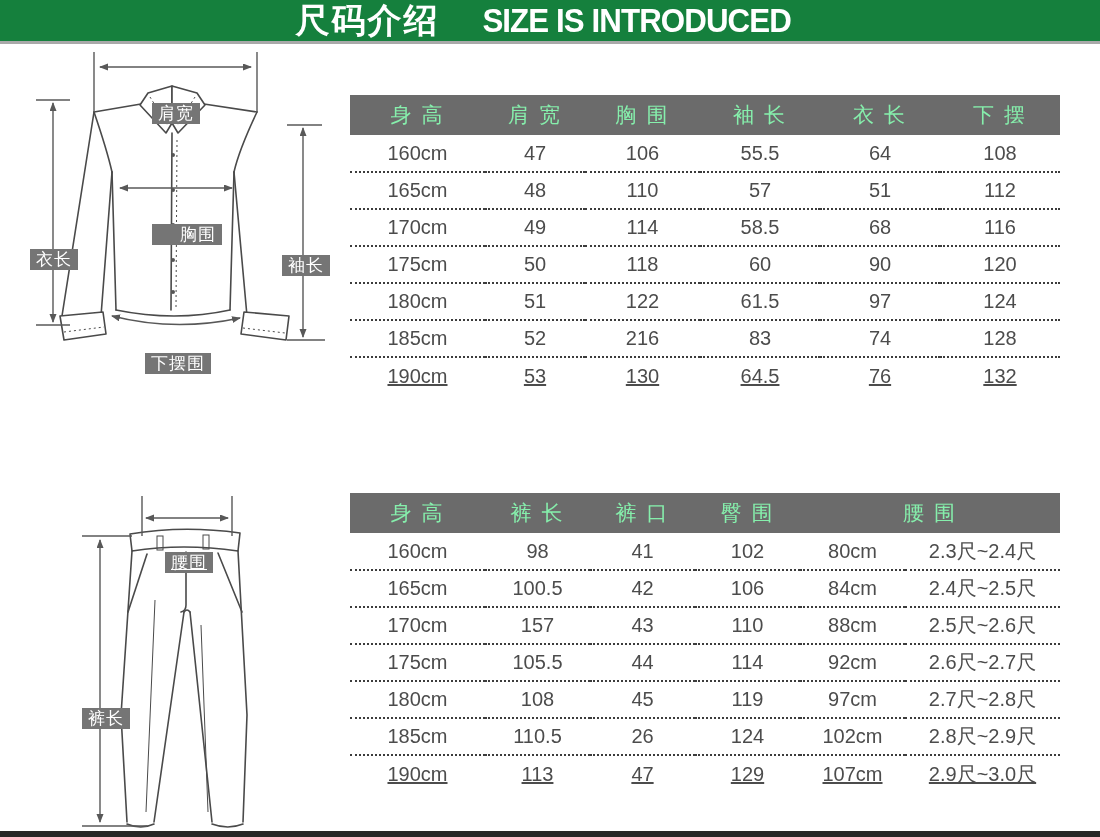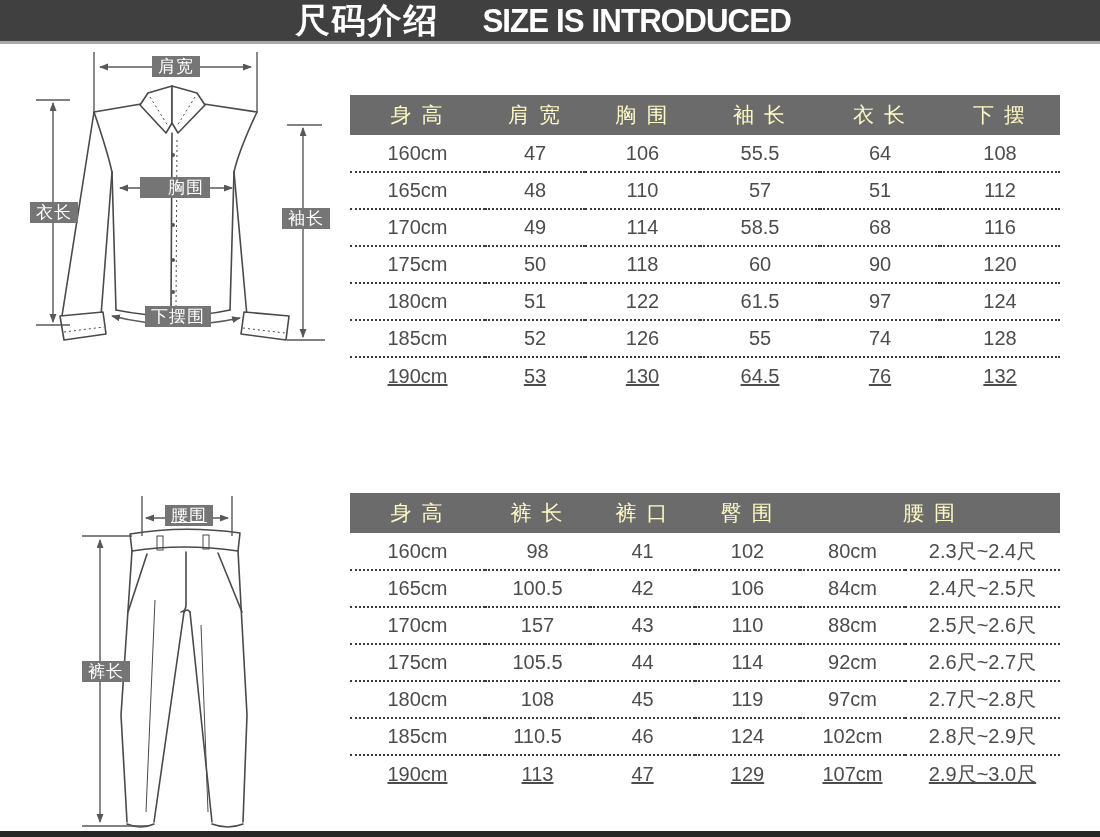--- a/index.html
+++ b/index.html
@@ -4,42 +4,42 @@
 <style>
   * { margin:0; padding:0; box-sizing:border-box; }
   html,body { background:#ffffff; }
   body {
     width:1100px; height:837px; position:relative; overflow:hidden;
     font-family:"Liberation Sans", sans-serif;
   }
   
   .banner {
     position:absolute; left:0; top:0; width:1100px; height:44px;
-    background:#404040; border-bottom:3px solid #a9a9a9;
+    background:#15803d; border-bottom:3px solid #a9a9a9;
     display:flex; align-items:center; justify-content:center; gap:30px;
   }
   .banner .zh { color:#fff; font-size:34px; font-weight:bold; letter-spacing:2px; }
   .banner .en { color:#fff; font-size:34px; font-weight:bold; letter-spacing:-1px; transform:scaleX(.92); }
   
   .figure { position:absolute; }
   .fig-shirt { left:0; top:60; width:345px; height:360px; }
   .fig-pants { left:55px; top:480px; width:310px; height:357px; }
   .figure svg { position:absolute; left:0; top:0; }
   .dlabel {
     position:absolute; background:#757575; color:#fff; font-size:17px;
-    line-height:1; padding:2px 6px; white-space:nowrap; letter-spacing:1px;
+    line-height:1; padding:2px 6px; white-space:nowrap; letter-spacing:1px;margin-top:47px;
   }
   
   .size-table {
     position:absolute; width:710px; border-collapse:collapse; table-layout:fixed;
   }
   .tbl-shirt { left:350px; top:95px; }
   .tbl-pants { left:350px; top:493px; }
   .size-table thead th {
-    background:#6b6b6b; color:#fef9c3; font-size:21px; font-weight:normal;
+    background:#6b6b6b; color:#86efac; font-size:21px; font-weight:normal;
     height:40px; text-align:center; letter-spacing:2px;
   }
   .size-table tbody td {
     height:37px; text-align:center; font-size:20px; color:#4c4c4c;
     border-bottom:2px dotted #3c3c3c;
   }
   .size-table tbody tr:last-child td { border-bottom:none;text-decoration:underline; }
   
   .bottom-bar { position:absolute; left:0; top:831px; width:1100px; height:6px; background:#262626; }
   .stroke { stroke:#4a4a4a; stroke-width:1.6; fill:none; stroke-linejoin:round; stroke-linecap:round; }
@@ -95,21 +95,21 @@
     <path class="meas" d="M36,100 L70,100"></path>
     <path class="meas" d="M36,325 L70,325"></path>
     <path class="meas" d="M53,103 L53,322" marker-start="url(#ah1)" marker-end="url(#ah1)"></path>
     <path class="meas" d="M287,125 L322,125"></path>
     <path class="meas" d="M287,340 L325,340"></path>
     <path class="meas" d="M303,128 L303,337" marker-start="url(#ah1)" marker-end="url(#ah1)"></path>
     <path class="meas" d="M120,188 L232,188" marker-start="url(#ah1)" marker-end="url(#ah1)"></path>
     <path class="meas" d="M112,316 Q175,332 240,318" marker-start="url(#ah1)" marker-end="url(#ah1)"></path>
   </svg>
   <div class="dlabel" style="left:152px; top:56px;">肩宽</div>
-  <div class="dlabel" style="left:140px; top:177px;padding-left:28px;">胸围</div>
+  <div class="dlabel" style="left:152px; top:177px;padding-left:28px;">胸围</div>
   <div class="dlabel" style="left:30px;  top:202px;">衣长</div>
   <div class="dlabel" style="left:282px; top:208px;">袖长</div>
   <div class="dlabel" style="left:145px; top:306px;">下摆围</div>
 </div>
 
 <table class="size-table tbl-shirt">
   <colgroup>
     <col style="width:135px">
       <col style="width:100px">
       <col style="width:115px">
@@ -164,22 +164,22 @@
         <td>180cm</td>
         <td>51</td>
         <td>122</td>
         <td>61.5</td>
         <td>97</td>
         <td>124</td>
       </tr>
       <tr>
         <td>185cm</td>
         <td>52</td>
-        <td>126</td>
-        <td>55</td>
+        <td>216</td>
+        <td>83</td>
         <td>74</td>
         <td>128</td>
       </tr>
       <tr>
         <td>190cm</td>
         <td>53</td>
         <td>130</td>
         <td>64.5</td>
         <td>76</td>
         <td>132</td>
@@ -277,21 +277,21 @@
         <td>180cm</td>
         <td>108</td>
         <td>45</td>
         <td>119</td>
         <td>97cm</td>
         <td>2.7尺~2.8尺</td>
       </tr>
       <tr>
         <td>185cm</td>
         <td>110.5</td>
-        <td>46</td>
+        <td>26</td>
         <td>124</td>
         <td>102cm</td>
         <td>2.8尺~2.9尺</td>
       </tr>
       <tr>
         <td>190cm</td>
         <td>113</td>
         <td>47</td>
         <td>129</td>
         <td>107cm</td>

